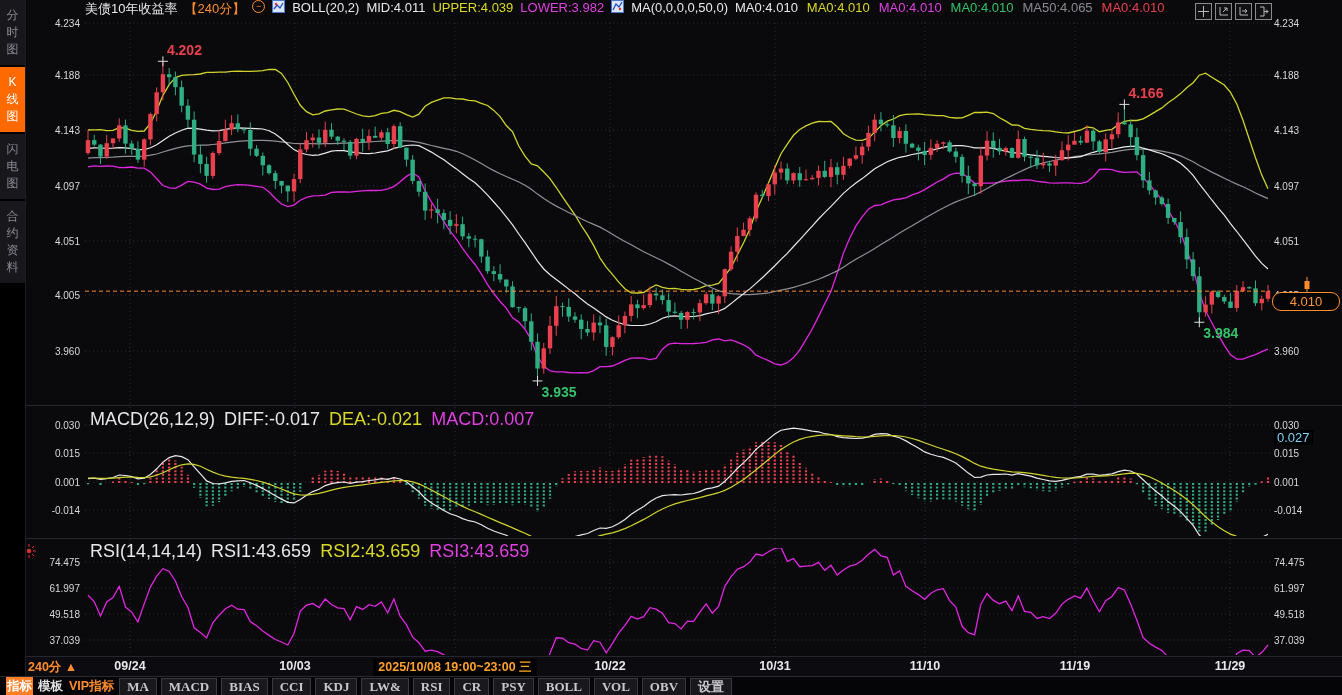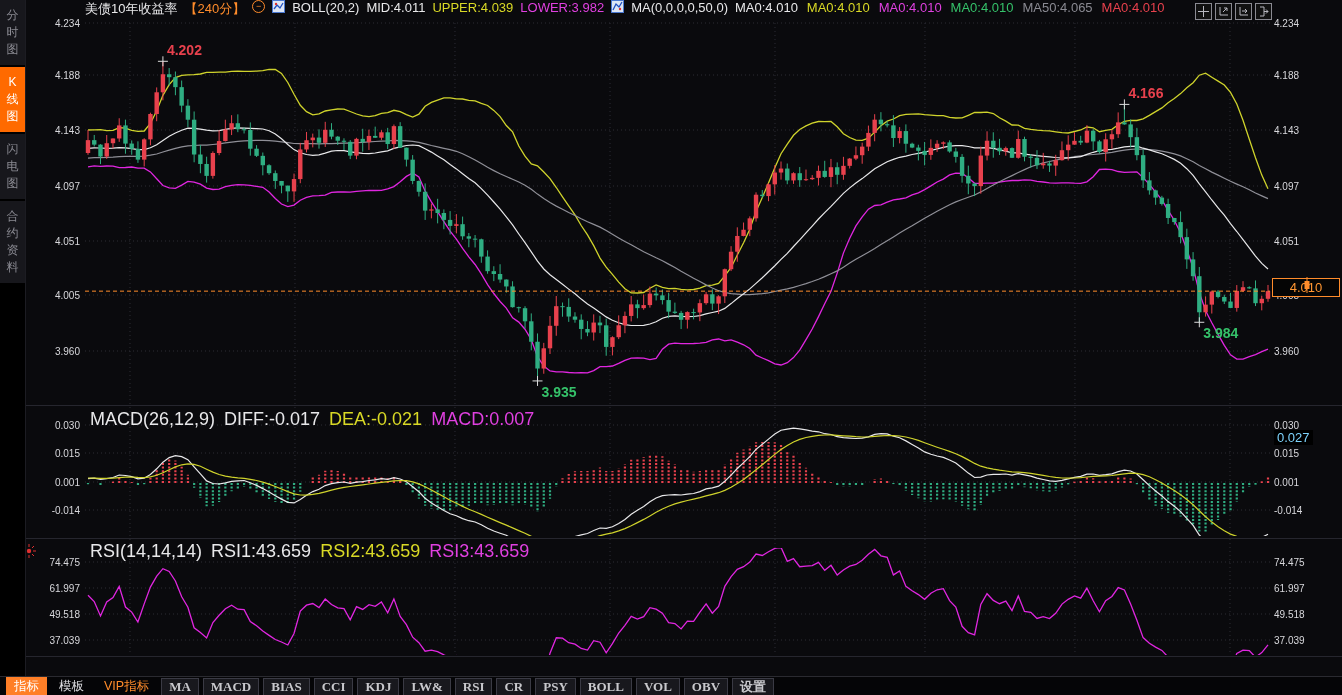--- a/index.html
+++ b/index.html
@@ -33,21 +33,21 @@
              color:#ff9632;font-size:13px;display:flex;align-items:center;justify-content:center;z-index:12;}
   .val-box{position:absolute;left:1274px;background:#000;color:#7dd3fc;font-size:13px;padding:0 3px;z-index:12;}
   
   .xaxis{position:absolute;left:25px;right:0;top:657px;height:19px;background:#0c0c10;z-index:8;}
   .xdate{position:absolute;top:2px;transform:translateX(-50%);font-size:12.5px;color:#e8e8ea;font-weight:bold;white-space:nowrap;}
   .xdate.hl{color:#ffa028;background:#000;padding:0 5px;}
   .tf-label{position:absolute;left:3px;top:2px;font-size:12.5px;color:#ff8c2b;font-weight:bold;}
   
   .btoolbar{position:absolute;left:0;right:0;top:676px;height:19px;background:#050507;border-top:1px solid #2a2a30;
             display:flex;align-items:center;gap:4px;padding-left:6px;z-index:31;font-size:12.5px;}
-  .bt-tab{padding:1px 8px;color:#e0e0e4;cursor:pointer;font-weight:normal;}
+  .bt-tab{padding:1px 1px;color:#e0e0e4;cursor:pointer;font-weight:bold;}
   .bt-tab.active{background:#ff7f27;color:#fff;}
   .bt-tab.vip{color:#ff8c2b;}
   .bt-ind{padding:0 7px;border:1px solid #3a3a44;background:#18181d;color:#c8c8cc;cursor:pointer;
           font-family:"Liberation Serif",serif;font-weight:bold;font-size:13px;line-height:16px;}
   .watermark{position:absolute;right:14px;top:638px;font-size:40px;font-weight:bold;color:#9aa3b5;
              letter-spacing:2px;z-index:25;opacity:.95;font-family:"Liberation Sans",sans-serif;}
   .sun-icon{position:absolute;left:22px;top:544px;z-index:11;}
 </style>
 </head>
 <body>
@@ -792,28 +792,39 @@
 
   <span class="sun-icon">
     <svg width="14" height="14">
         <circle cx="7" cy="7" r="2.2" fill="#e03030"></circle>
         <g stroke="#e03030">
           <path d="M7 0v3 M7 11v3 M0 7h3 M11 7h3 M2 2l2 2 M10 10l2 2 M12 2l-2 2 M4 10l-2 2"></path>
         </g>
       </svg>
   </span>
 
-  <div class="price-box" style="top:278px;">4.010</div>
+  <div class="price-box" style="top:292px;border-radius:9px;">4.010</div>
   <svg class="abs" style="left:1300px;top:277px;z-index:12;" width="14" height="16">
     <line x1="7" y1="0" x2="7" y2="16" stroke="#ff8c2b"></line>
       <rect x="4.5" y="4" width="5" height="8" fill="#ff8c2b"></rect>
   </svg>
 
   <div class="val-box" style="top:430px;">0.027</div>
 
+  <div class="xaxis" id="xaxis">
+    <span class="tf-label">240分 ▲</span>
+  <span class="xdate" style="left: 105.008px;">09/24</span>
+      <span class="xdate" style="left: 269.972px;">10/03</span>
+      <span class="xdate hl" style="left: 429.98px;">2025/10/08 19:00~23:00 三</span>
+      <span class="xdate" style="left: 585.032px;">10/22</span>
+      <span class="xdate" style="left: 749.996px;">10/31</span>
+      <span class="xdate" style="left: 899.974px;">11/10</span>
+      <span class="xdate" style="left: 1049.95px;">11/19</span>
+      <span class="xdate" style="left: 1205px;">11/29</span>
+    </div>
 
   <div class="btoolbar" id="btoolbar">
       <span class="bt-tab active">指标</span>
       <span class="bt-tab plain">模板</span>
       <span class="bt-tab vip">VIP指标</span>
       <span class="bt-ind">MA</span>
       <span class="bt-ind">MACD</span>
       <span class="bt-ind">BIAS</span>
       <span class="bt-ind">CCI</span>
       <span class="bt-ind">KDJ</span>

